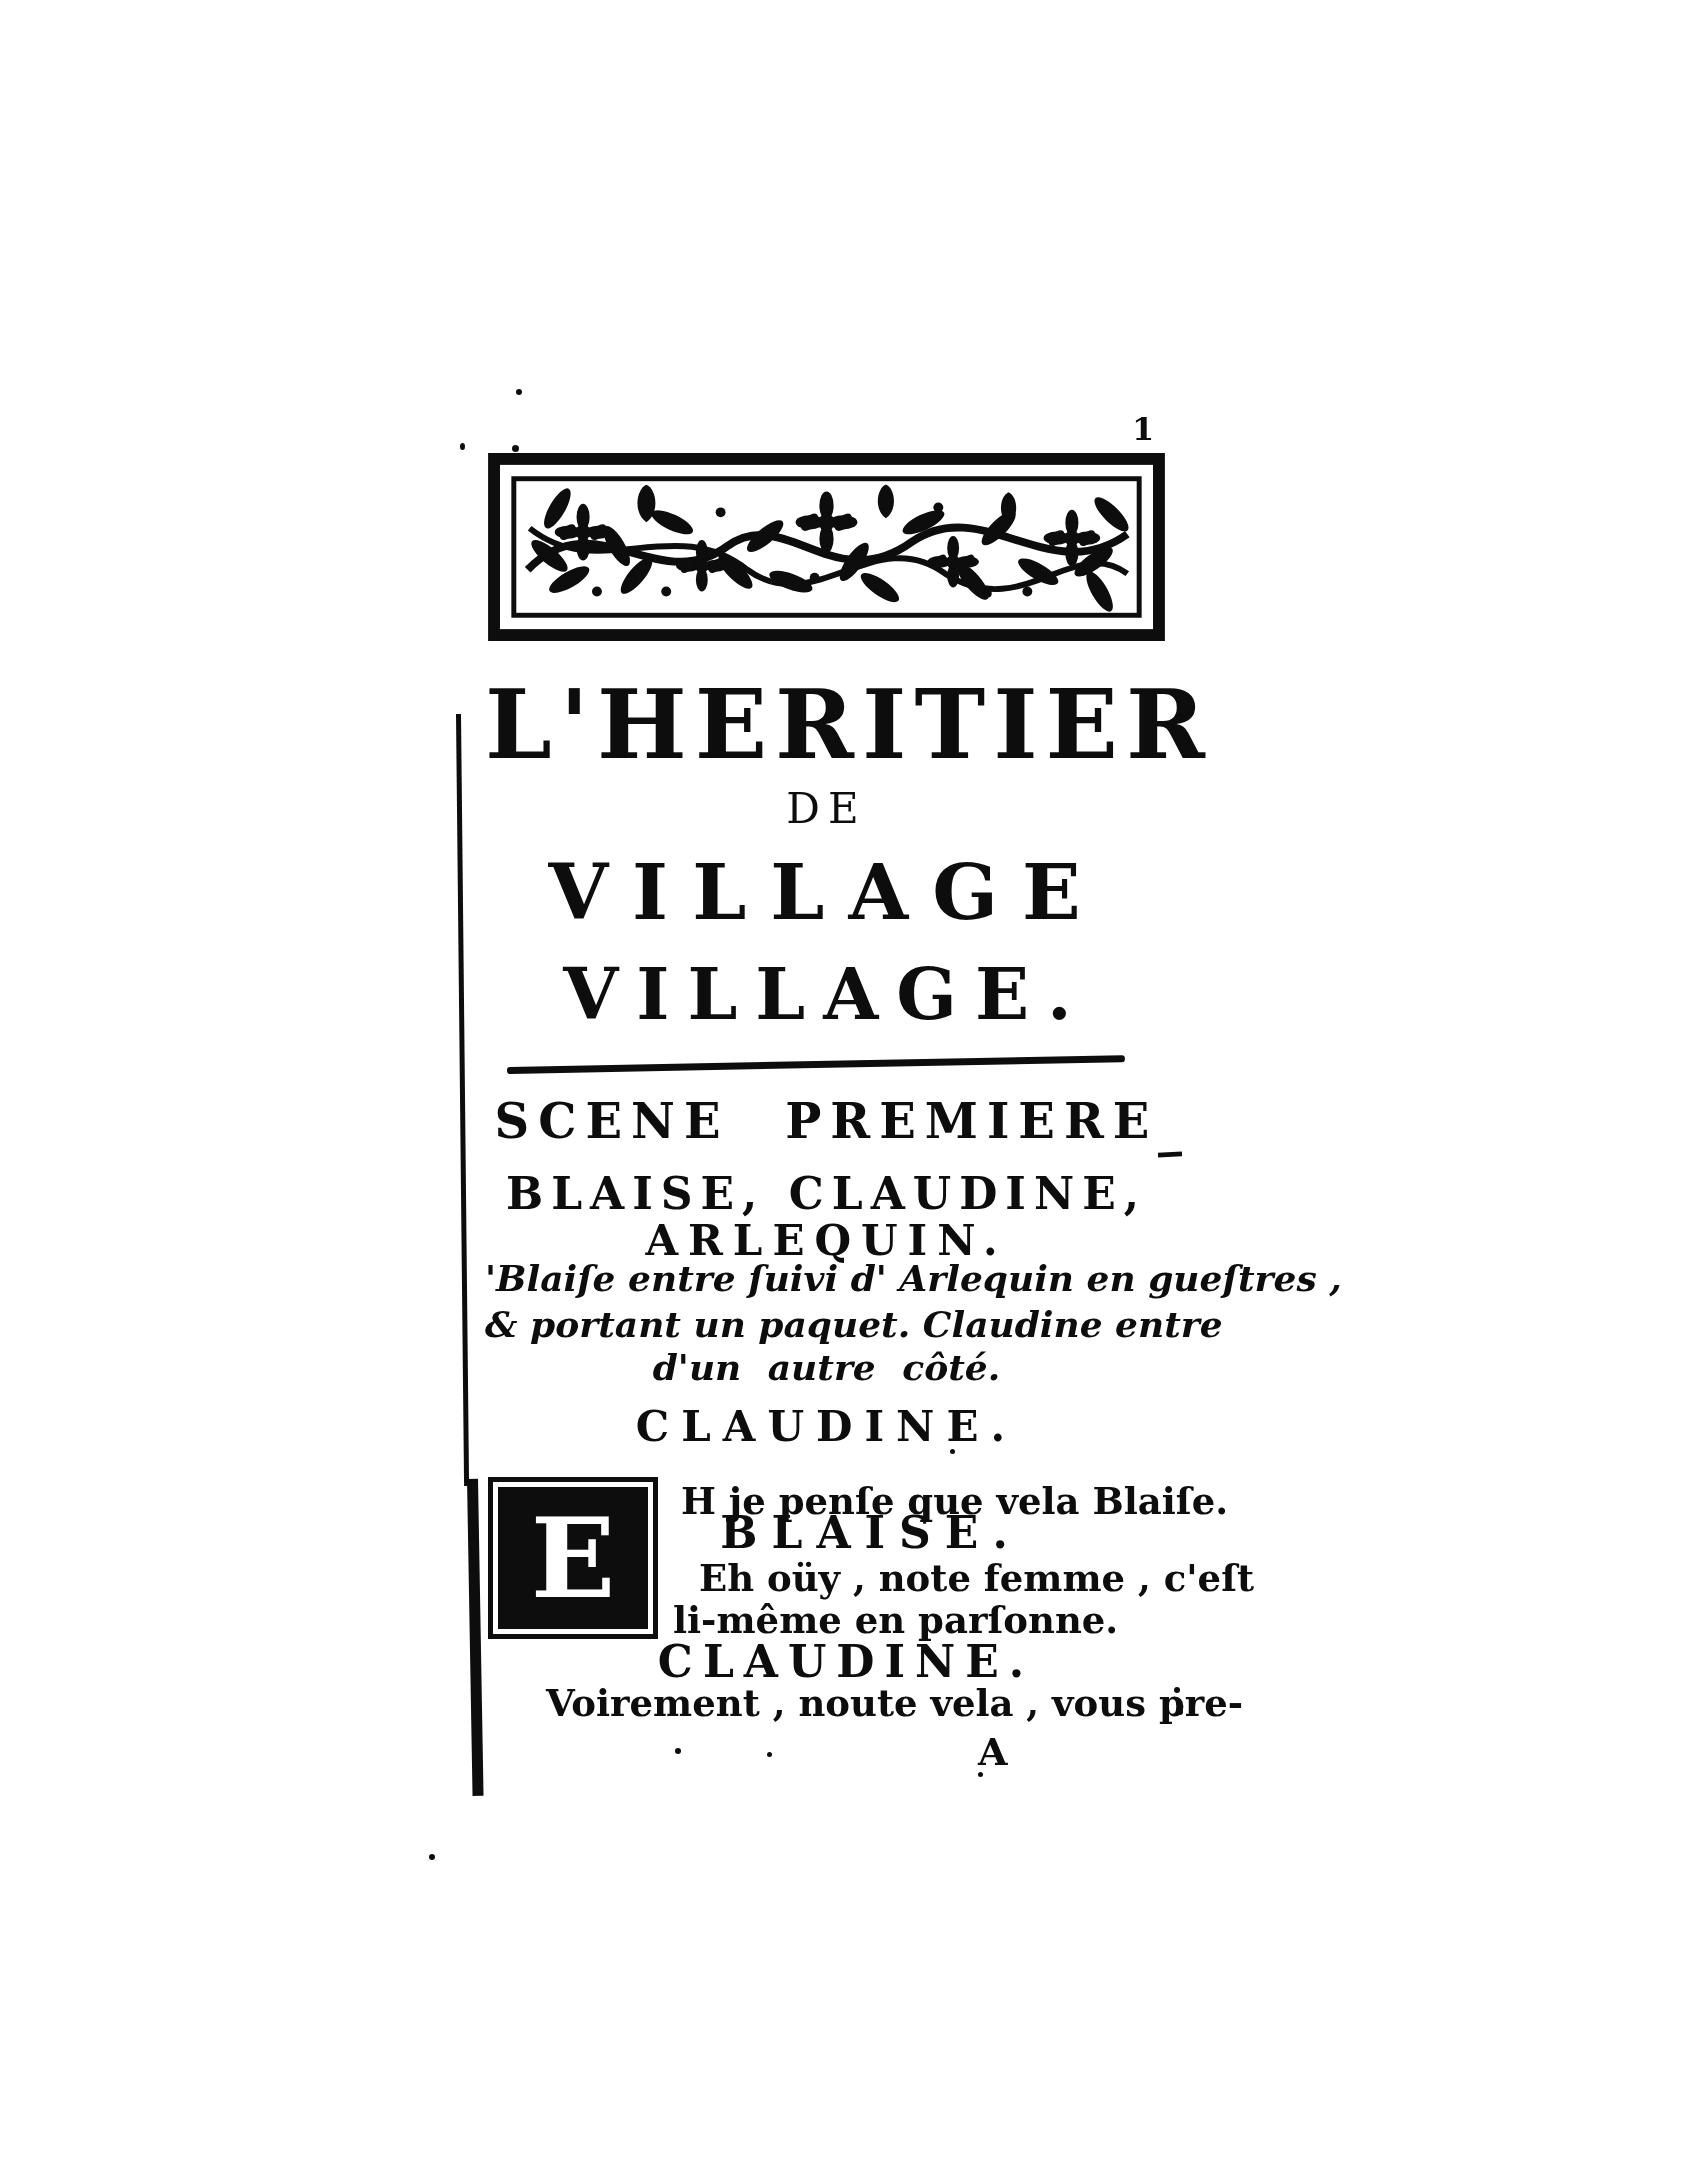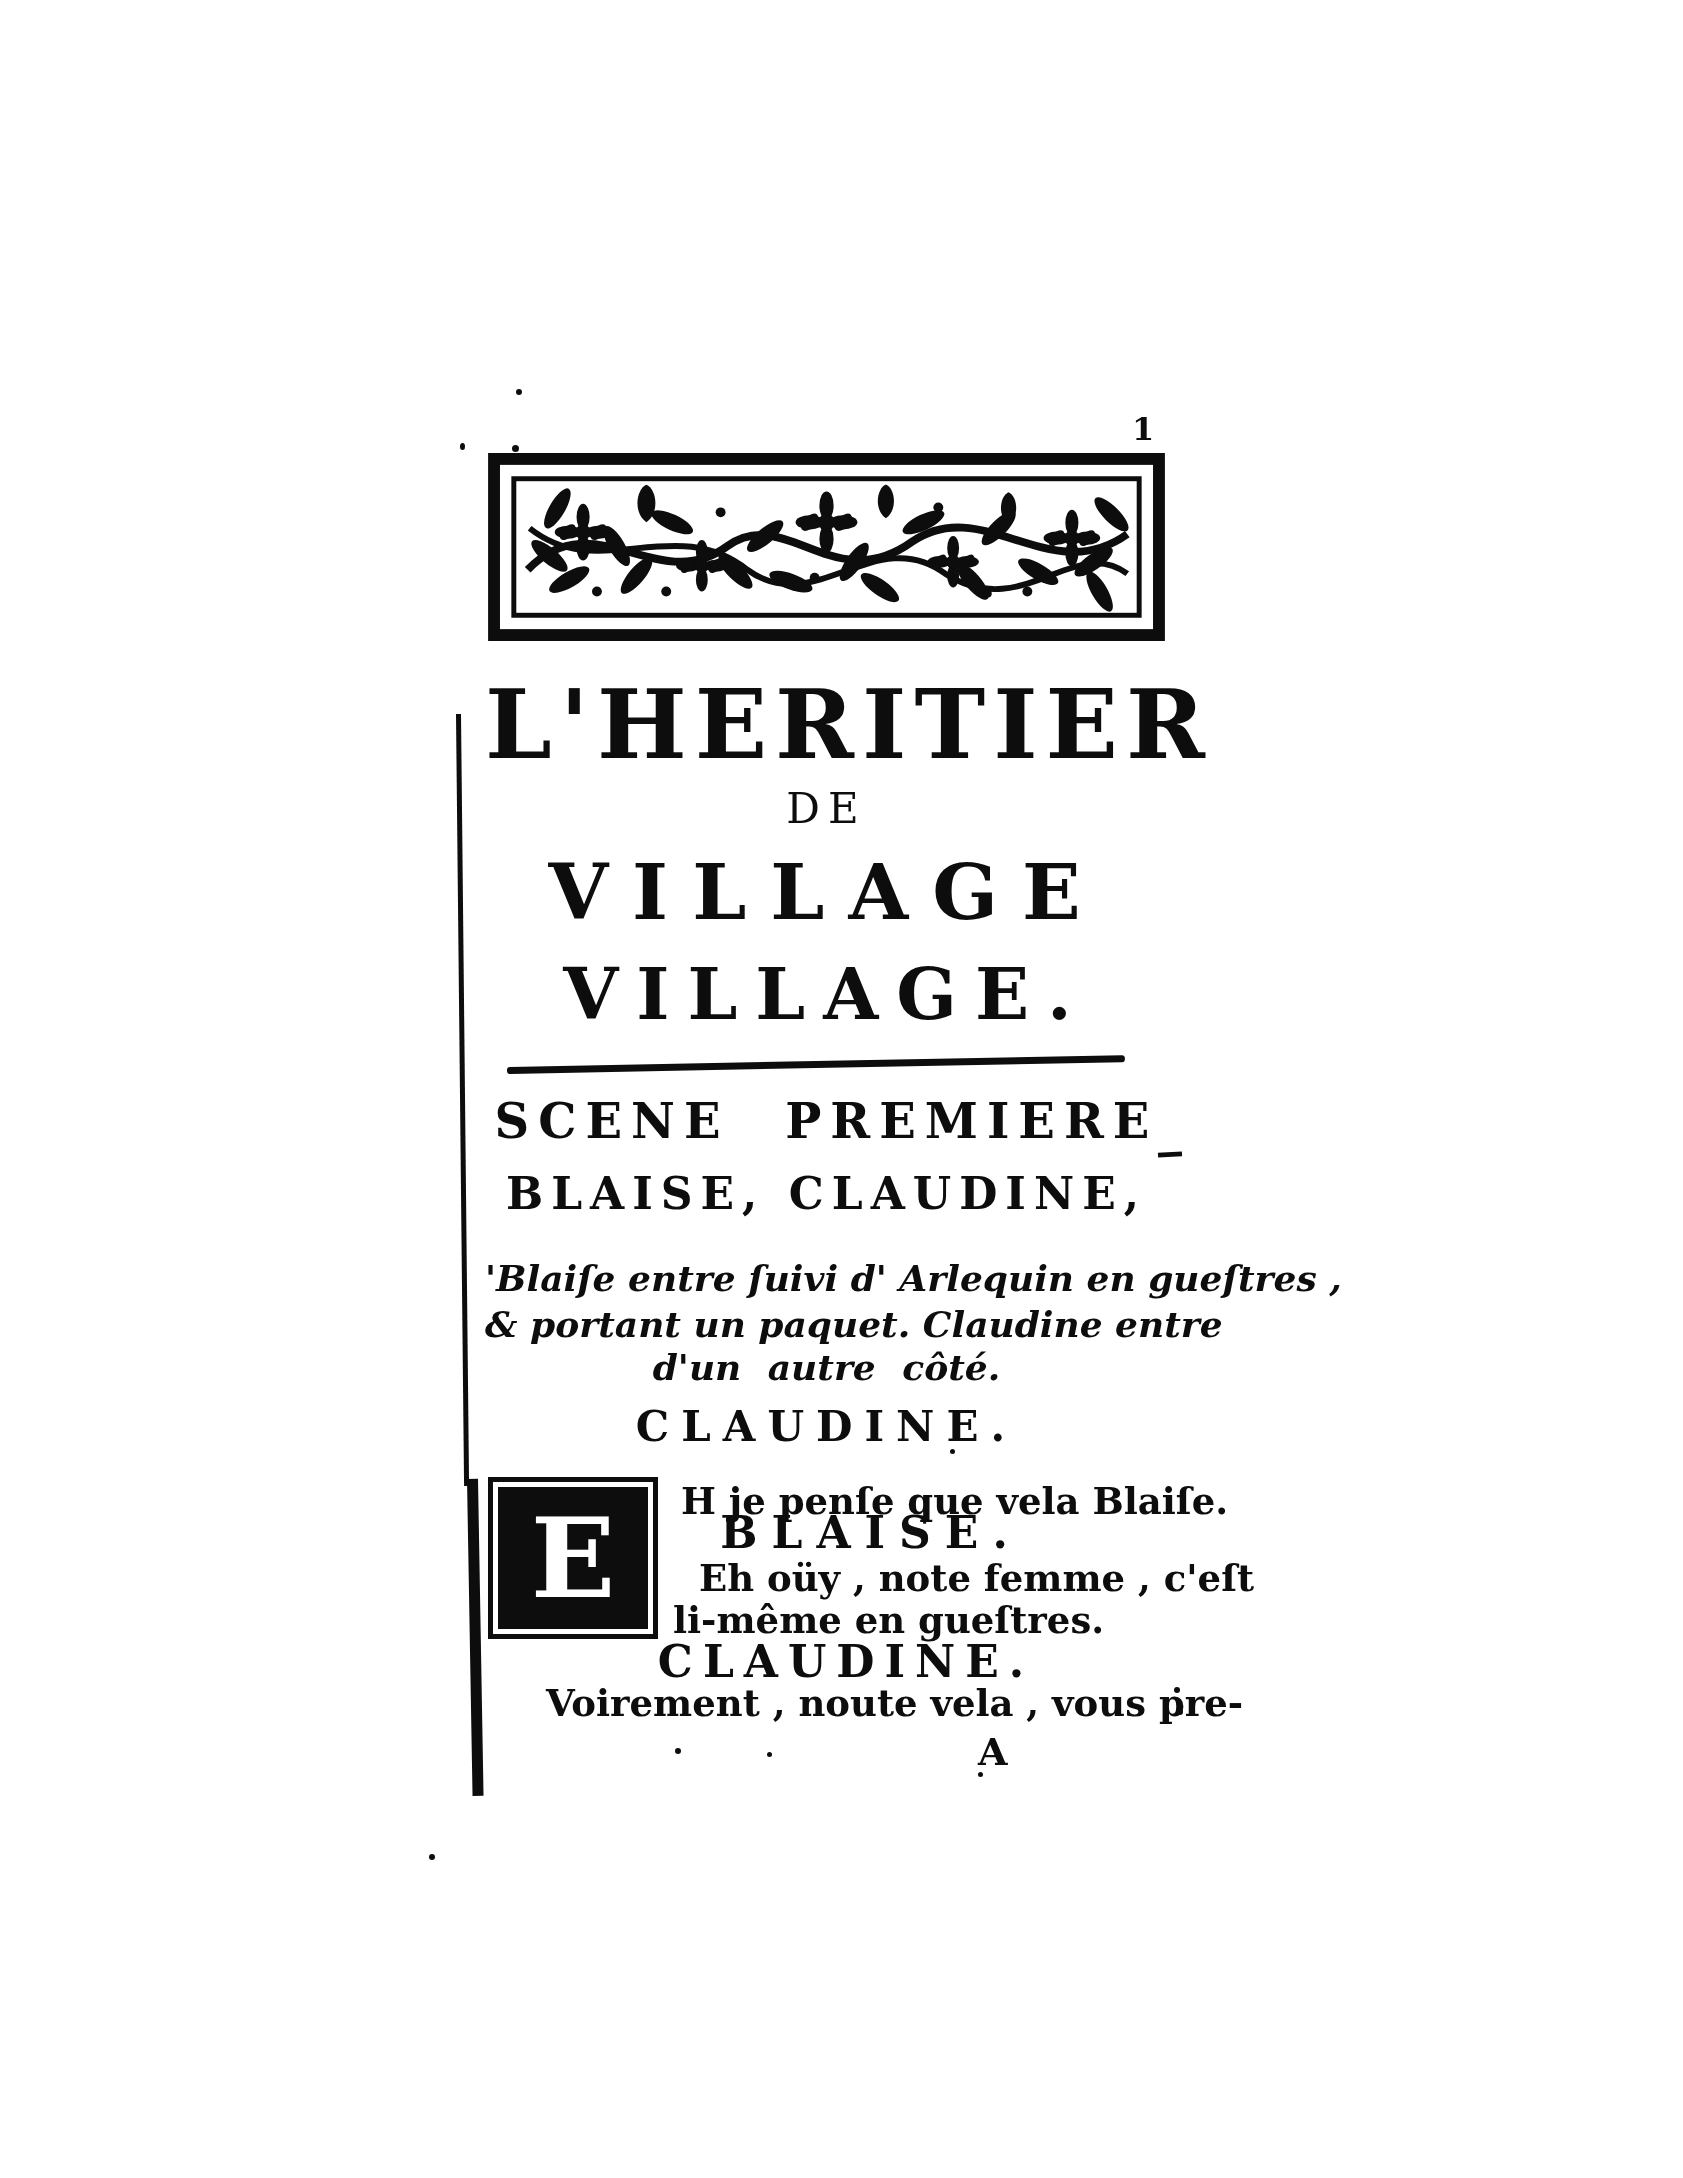--- a/index.html
+++ b/index.html
@@ -115,37 +115,38 @@
 
   <div class="abs col title1">L'HERITIER</div>
   <div class="abs col title2">DE</div>
   <div class="abs col title3">VILLAGE</div>
   <div class="abs col title4">VILLAGE.</div>
 
   <div class="abs rule"></div>
 
   <div class="abs col scene">SCENE PREMIERE</div>
   <div class="abs col chars1">BLAISE, CLAUDINE,</div>
+  <div class="abs col chars2">ARLEQUIN.</div>
 
   <div class="abs col sd sd1 it">'Blaiſe entre ſuivi d' Arlequin en gueſtres ,</div>
   <div class="abs col sd sd2 it">&amp; portant un paquet. Claudine entre</div>
   <div class="abs col sd sd3 it">d'un autre côté.</div>
 
   <div class="abs col speak1">CLAUDINE.</div>
 
   <div class="abs dropcap-box">
     <div class="dropcap-inner">
       <span>E</span>
     </div>
   </div>
   <div class="abs hline body-line">H je penſe que vela Blaiſe.</div>
 
   <div class="abs speakB">BLAISE.</div>
   <div class="abs ehline body-line">Eh oüy , note femme , c'eſt</div>
-  <div class="abs liline body-line">li-même en gueſtres.</div>
+  <div class="abs liline body-line">li-même en parſonne.</div>
 
   <div class="abs speak2">CLAUDINE.</div>
   <div class="abs voirline body-line">Voirement , noute vela , vous pre-</div>
 
   <div class="abs sig">A</div>
 
   <div class="abs vline-thin"></div>
   <div class="abs vline-thick"></div>
   <div class="abs dash"></div>
 

